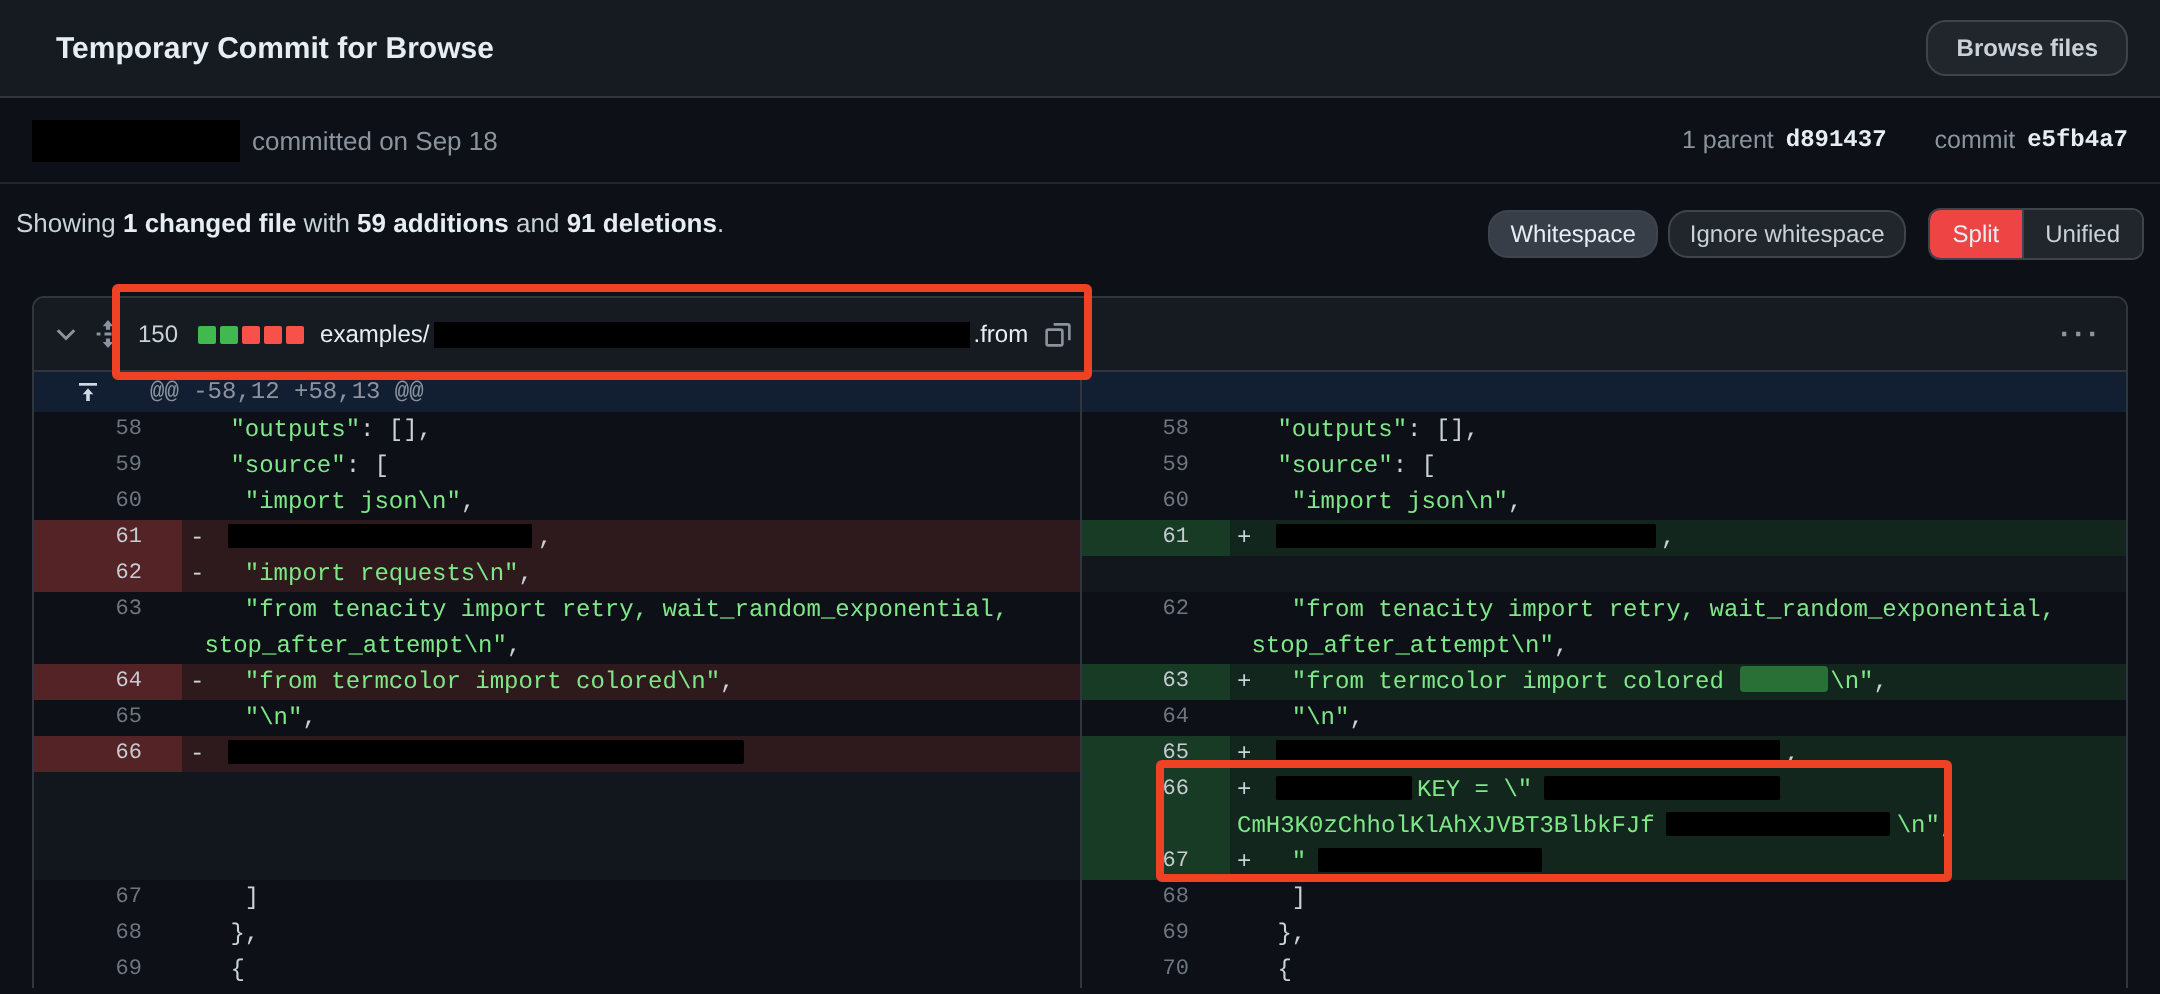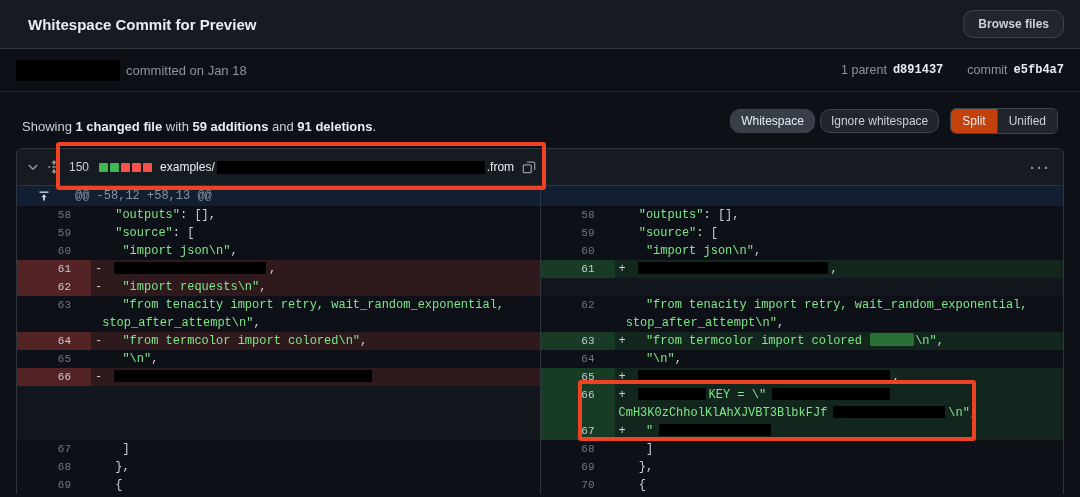--- a/index.html
+++ b/index.html
@@ -17,30 +17,30 @@
   .metabar{height:42px;border-bottom:1px solid #21262d;background:var(--bg,#0d1117);
     display:flex;align-items:center;justify-content:space-between;padding:0 16px}
   .meta-left{display:flex;align-items:center;gap:6px}
   .author-redact{width:104px;height:21px;background:#000;display:inline-block}
   .meta-text{font-size:13px;color:var(--muted,#8b949e)}
   .meta-right{display:flex;align-items:flex-start;gap:6px;font-size:12.5px}
   .muted{color:var(--muted,#8b949e)}
   .sha{font-family:"Liberation Mono",monospace;font-size:12px;font-weight:700;color:var(--bright,#e6edf3)}
   .commitlbl{margin-left:18px}
   
-  .summaryrow{height:30px;margin:12px 22px 0;display:flex;align-items:flex-end;justify-content:space-between}
+  .summaryrow{height:30px;margin:12px 8px 0;display:flex;align-items:flex-start;justify-content:space-between}
   .summary{font-size:13px;color:var(--text,#c9d1d9)}
   .summary b{color:var(--bright,#e6edf3);font-weight:700}
   .toolbar{display:flex;align-items:center;gap:5px}
   .btn.sm{padding:4px 10px;font-weight:400;font-size:12px}
   .btn.sm.active{background:#373e47;color:var(--bright,#e6edf3)}
   .segmented{display:flex;border:1px solid #3d444d;border-radius:6px;overflow:hidden;margin-left:6px}
   .seg{background:#21262d;border:none;color:var(--text,#c9d1d9);font-size:12px;font-weight:500;
     padding:5px 11px;cursor:pointer;font-family:"Liberation Sans",sans-serif}
-  .seg.active{background:#c2410c;color:var(--bright,#e6edf3)}
+  .seg.active{background:#ef4444;color:var(--bright,#e6edf3)}
   .seg + .seg{border-left:1px solid #3d444d}
   
   .filecard{margin:14px 16px 10px;border:1px solid var(--border,#30363d);border-bottom:none;
     border-radius:6px 6px 0 0;overflow:hidden}
   .fileheader{height:36px;background:var(--panel,#161b22);border-bottom:1px solid var(--border,#30363d);
     display:flex;align-items:center;gap:8px;padding:0 12px 0 10px}
   .chev,.unfold,.copyic{display:inline-flex;align-items:center;cursor:pointer}
   .changes{font-size:12px;color:var(--text,#c9d1d9)}
   .squares{display:inline-flex;align-items:center}
   .sq{width:9px;height:9px;display:inline-block;margin-left:2px;border-radius:1px}
@@ -77,28 +77,28 @@
   .hl{display:inline-block;height:13px;background:rgba(63,185,80,0.5);vertical-align:middle;
     margin:0 1px 2px 1px;border-radius:2px}
   
   .annot{position:absolute;border:4px solid var(--annotation,#ef4123);border-radius:3px;
     z-index:10;pointer-events:none}
 </style>
 </head>
 <body>
 
 <div class="titlebar">
-  <div class="title">Whitespace Commit for Preview</div>
+  <div class="title">Temporary Commit for Browse</div>
   <button class="btn">Browse files</button>
 </div>
 
 <div class="metabar">
   <div class="meta-left">
     <span class="author-redact"></span>
-    <span class="meta-text">committed on Jan 18</span>
+    <span class="meta-text">committed on Sep 18</span>
   </div>
   <div class="meta-right">
     <span class="muted">1 parent</span>
     <span class="sha">d891437</span>
     <span class="muted commitlbl">commit</span>
     <span class="sha">e5fb4a7</span>
   </div>
 </div>
 
 <div class="summaryrow">

